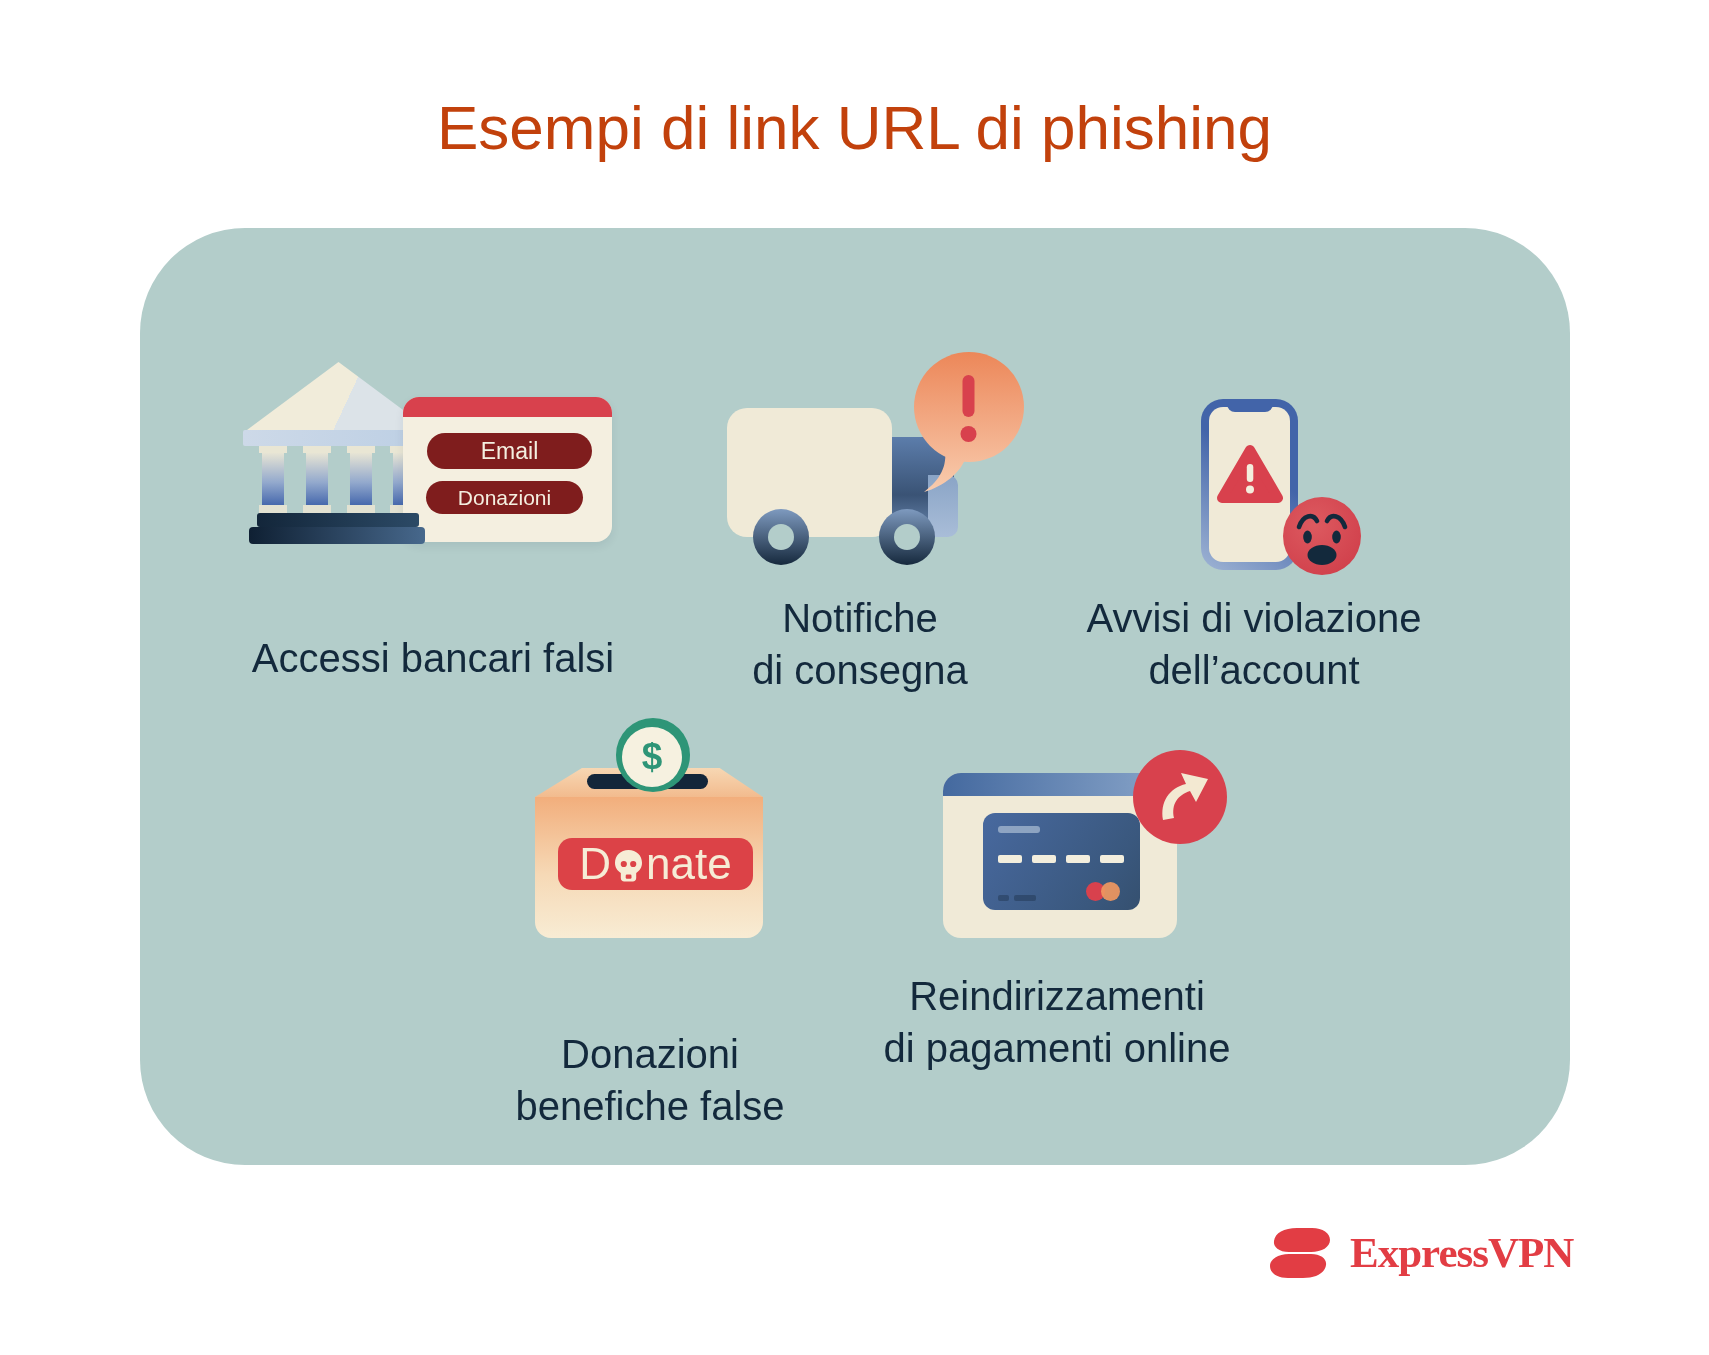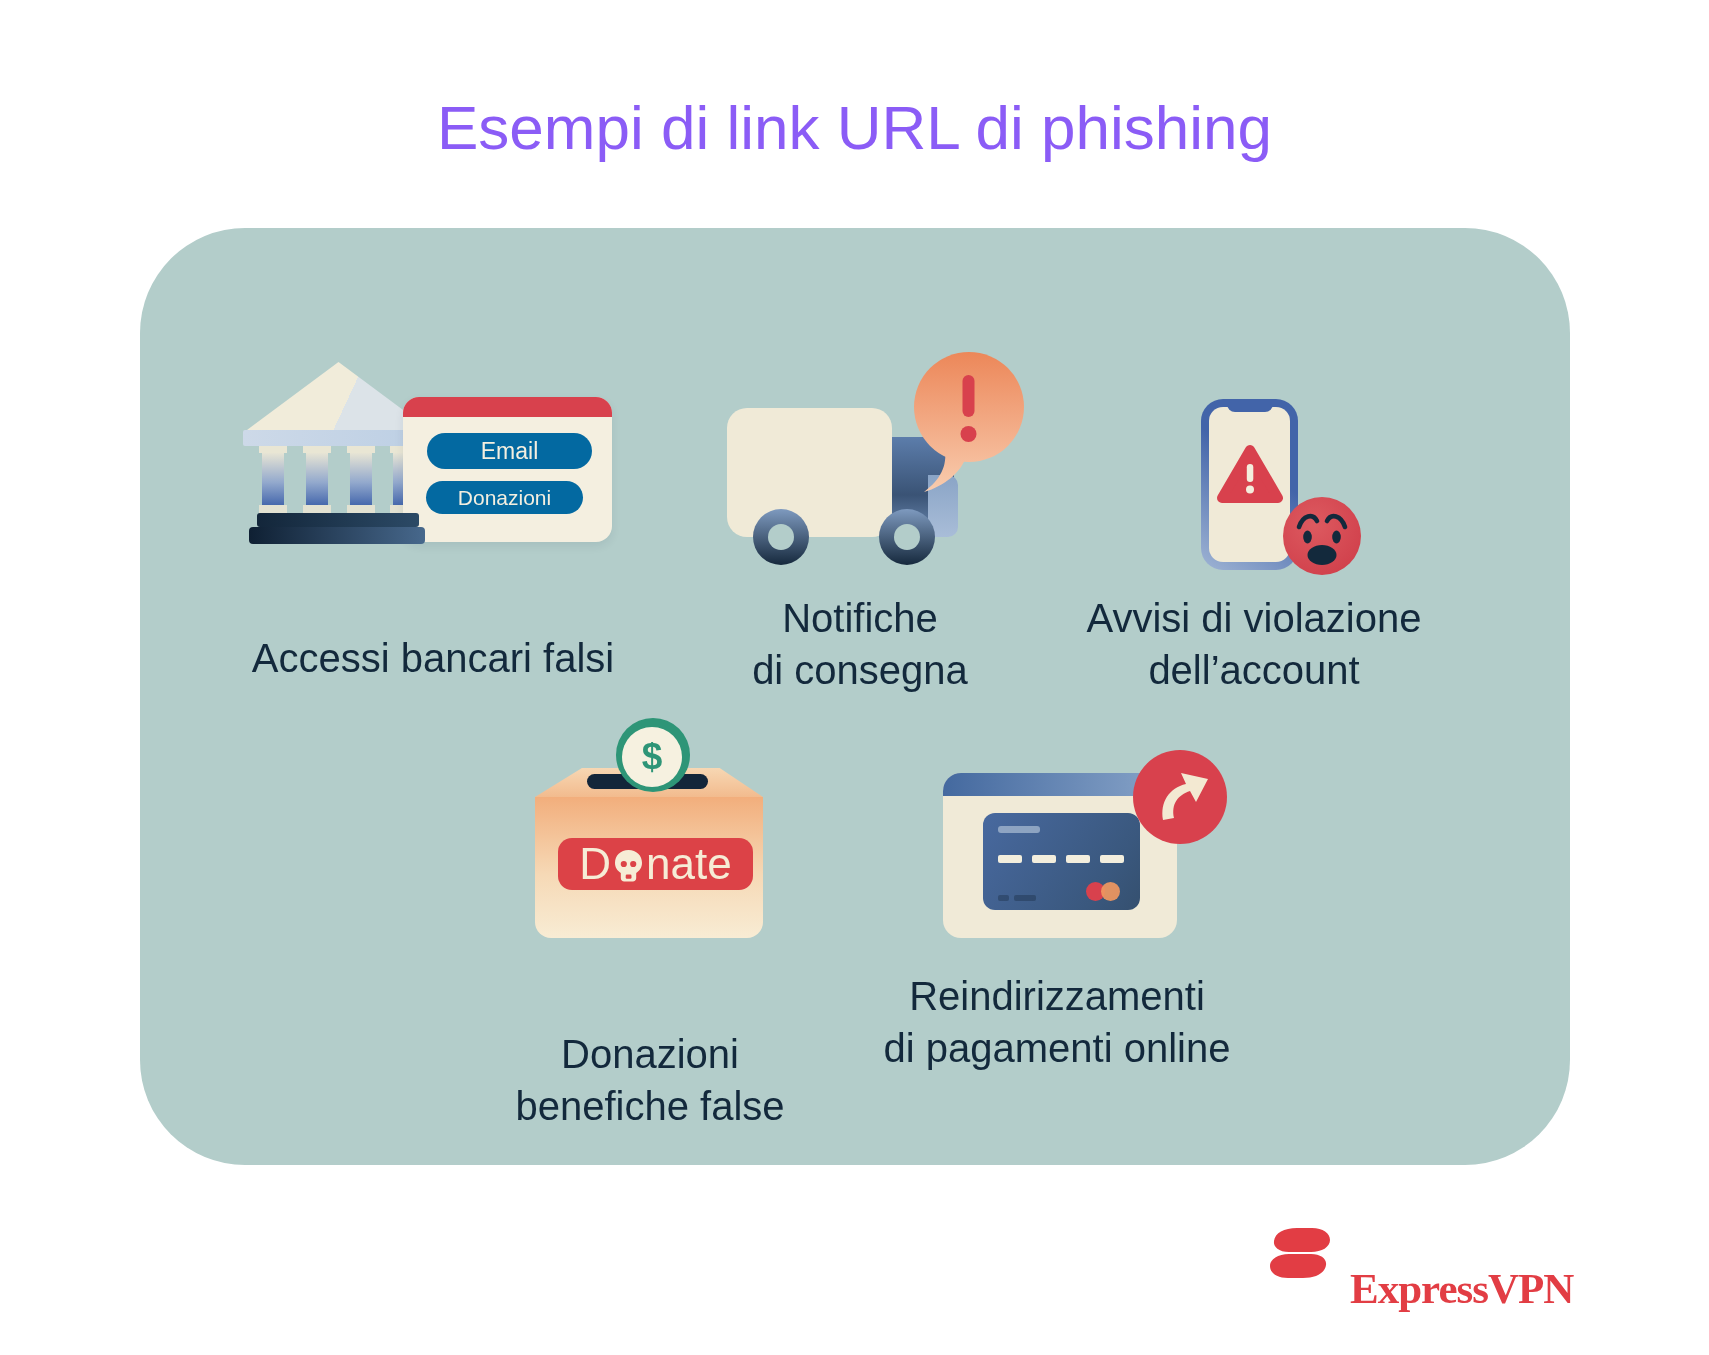--- a/index.html
+++ b/index.html
@@ -1,39 +1,39 @@
 <!DOCTYPE html>
 <html><head>
 <meta charset="utf-8">
 <style>
   html,body{margin:0;padding:0;background:#ffffff;}
   .canvas{position:relative;width:1709px;height:1355px;background:#ffffff;overflow:hidden;
           font-family:"Liberation Sans","DejaVu Sans",sans-serif;}
   .abs{position:absolute;}
   .title{left:0;right:0;top:92px;text-align:center;font-size:62px;font-weight:500;
-         color:#8b5cf6;letter-spacing:0px;}
+         color:#c2410c;letter-spacing:0px;}
   .panel{left:140px;top:228px;width:1430px;height:937px;border-radius:105px;background:#b3cdca;}
   .caption{font-size:40px;line-height:52px;font-weight:500;color:#13293c;text-align:center;}
   
   .pediment{left:247px;top:362px;width:183px;height:68px;
             clip-path:polygon(50% 0,100% 100%,0 100%);
             background:linear-gradient(115deg,#f1ecda 55%,#dce3e8 55%);z-index:1;}
   .architrave{left:243px;top:430px;width:192px;height:16px;background:linear-gradient(90deg,#cdd9e8,#bccfe4);border-radius:2px;z-index:1;}
   .column{top:446px;width:22px;height:66px;z-index:1;
           background:linear-gradient(180deg,#ece8d5 8%,#93a9cd 55%,#2f55a3 100%);}
   .colcap{top:446px;width:28px;height:7px;background:#e9e6d4;z-index:2;}
   .colfoot{top:505px;width:28px;height:9px;background:#e3e2d2;z-index:2;}
   .base1{left:257px;top:513px;width:162px;height:14px;border-radius:3px;
          background:linear-gradient(90deg,#13263a,#2c4a66);z-index:7;}
   .base2{left:249px;top:527px;width:176px;height:17px;border-radius:4px;
          background:linear-gradient(90deg,#0f2033,#47688c);z-index:7;}
   .formcard{left:403px;top:397px;width:209px;height:145px;border-radius:16px;background:#f4efe0;z-index:5;
             box-shadow:0 4px 10px rgba(19,41,60,.08);}
   .formheader{left:403px;top:397px;width:209px;height:20px;border-radius:16px 16px 0 0;background:#d8414d;z-index:6;}
-  .pill{background:#0369a1;color:#f4efe0;display:flex;align-items:center;justify-content:center;z-index:6;}
+  .pill{background:#7f1d1d;color:#f4efe0;display:flex;align-items:center;justify-content:center;z-index:6;}
   
   .cab{left:890px;top:437px;width:64px;height:100px;border-radius:0 12px 12px 0;
        background:linear-gradient(180deg,#5c7dab,#3a5375 58%,#6f8db4);z-index:1;}
   .cabpanel{left:928px;top:475px;width:30px;height:62px;border-radius:0 10px 10px 0;
             background:linear-gradient(180deg,#8aa4c6,#a9bdd8);z-index:2;}
   .truckbox{left:727px;top:408px;width:165px;height:129px;border-radius:20px;background:#f0ead7;z-index:3;}
   .wheel{top:509px;width:56px;height:56px;border-radius:50%;
          background:linear-gradient(180deg,#7e9abf,#16293d);z-index:4;}
   .wheelhole{position:absolute;left:15px;top:15px;width:26px;height:26px;border-radius:50%;background:#b3cdca;}
   
@@ -62,21 +62,21 @@
   .creditcard{left:983px;top:813px;width:157px;height:97px;border-radius:12px;
               background:linear-gradient(125deg,#48699f,#3a587e 75%,#35506f);z-index:3;}
   .cc-line{left:15px;top:13px;width:42px;height:7px;border-radius:3px;background:rgba(160,180,205,.8);}
   .cc-dash{top:42px;width:24px;height:8px;border-radius:2px;background:#f3eedd;}
   .cc-mini1{left:15px;top:82px;width:11px;height:6px;border-radius:2px;background:rgba(19,38,58,.35);}
   .cc-mini2{left:31px;top:82px;width:22px;height:6px;border-radius:2px;background:rgba(19,38,58,.35);}
   .cc-circle{top:69px;width:19px;height:19px;border-radius:50%;}
   .badge{left:1133px;top:750px;width:94px;height:94px;z-index:4;}
   
   .brandword{left:1350px;top:1228px;width:240px;font-family:"Liberation Serif","DejaVu Serif",serif;
-             font-weight:bold;font-size:43px;color:#e23d44;letter-spacing:-1px;margin-top:36px;}
+             font-weight:bold;font-size:43px;color:#e23d44;letter-spacing:-1px;}
   svg{display:block;}
 </style>
 </head>
 <body>
 
 <div class="canvas">
 
   <div class="abs title">Esempi di link URL di phishing</div>
 
   <div class="abs panel"></div>

